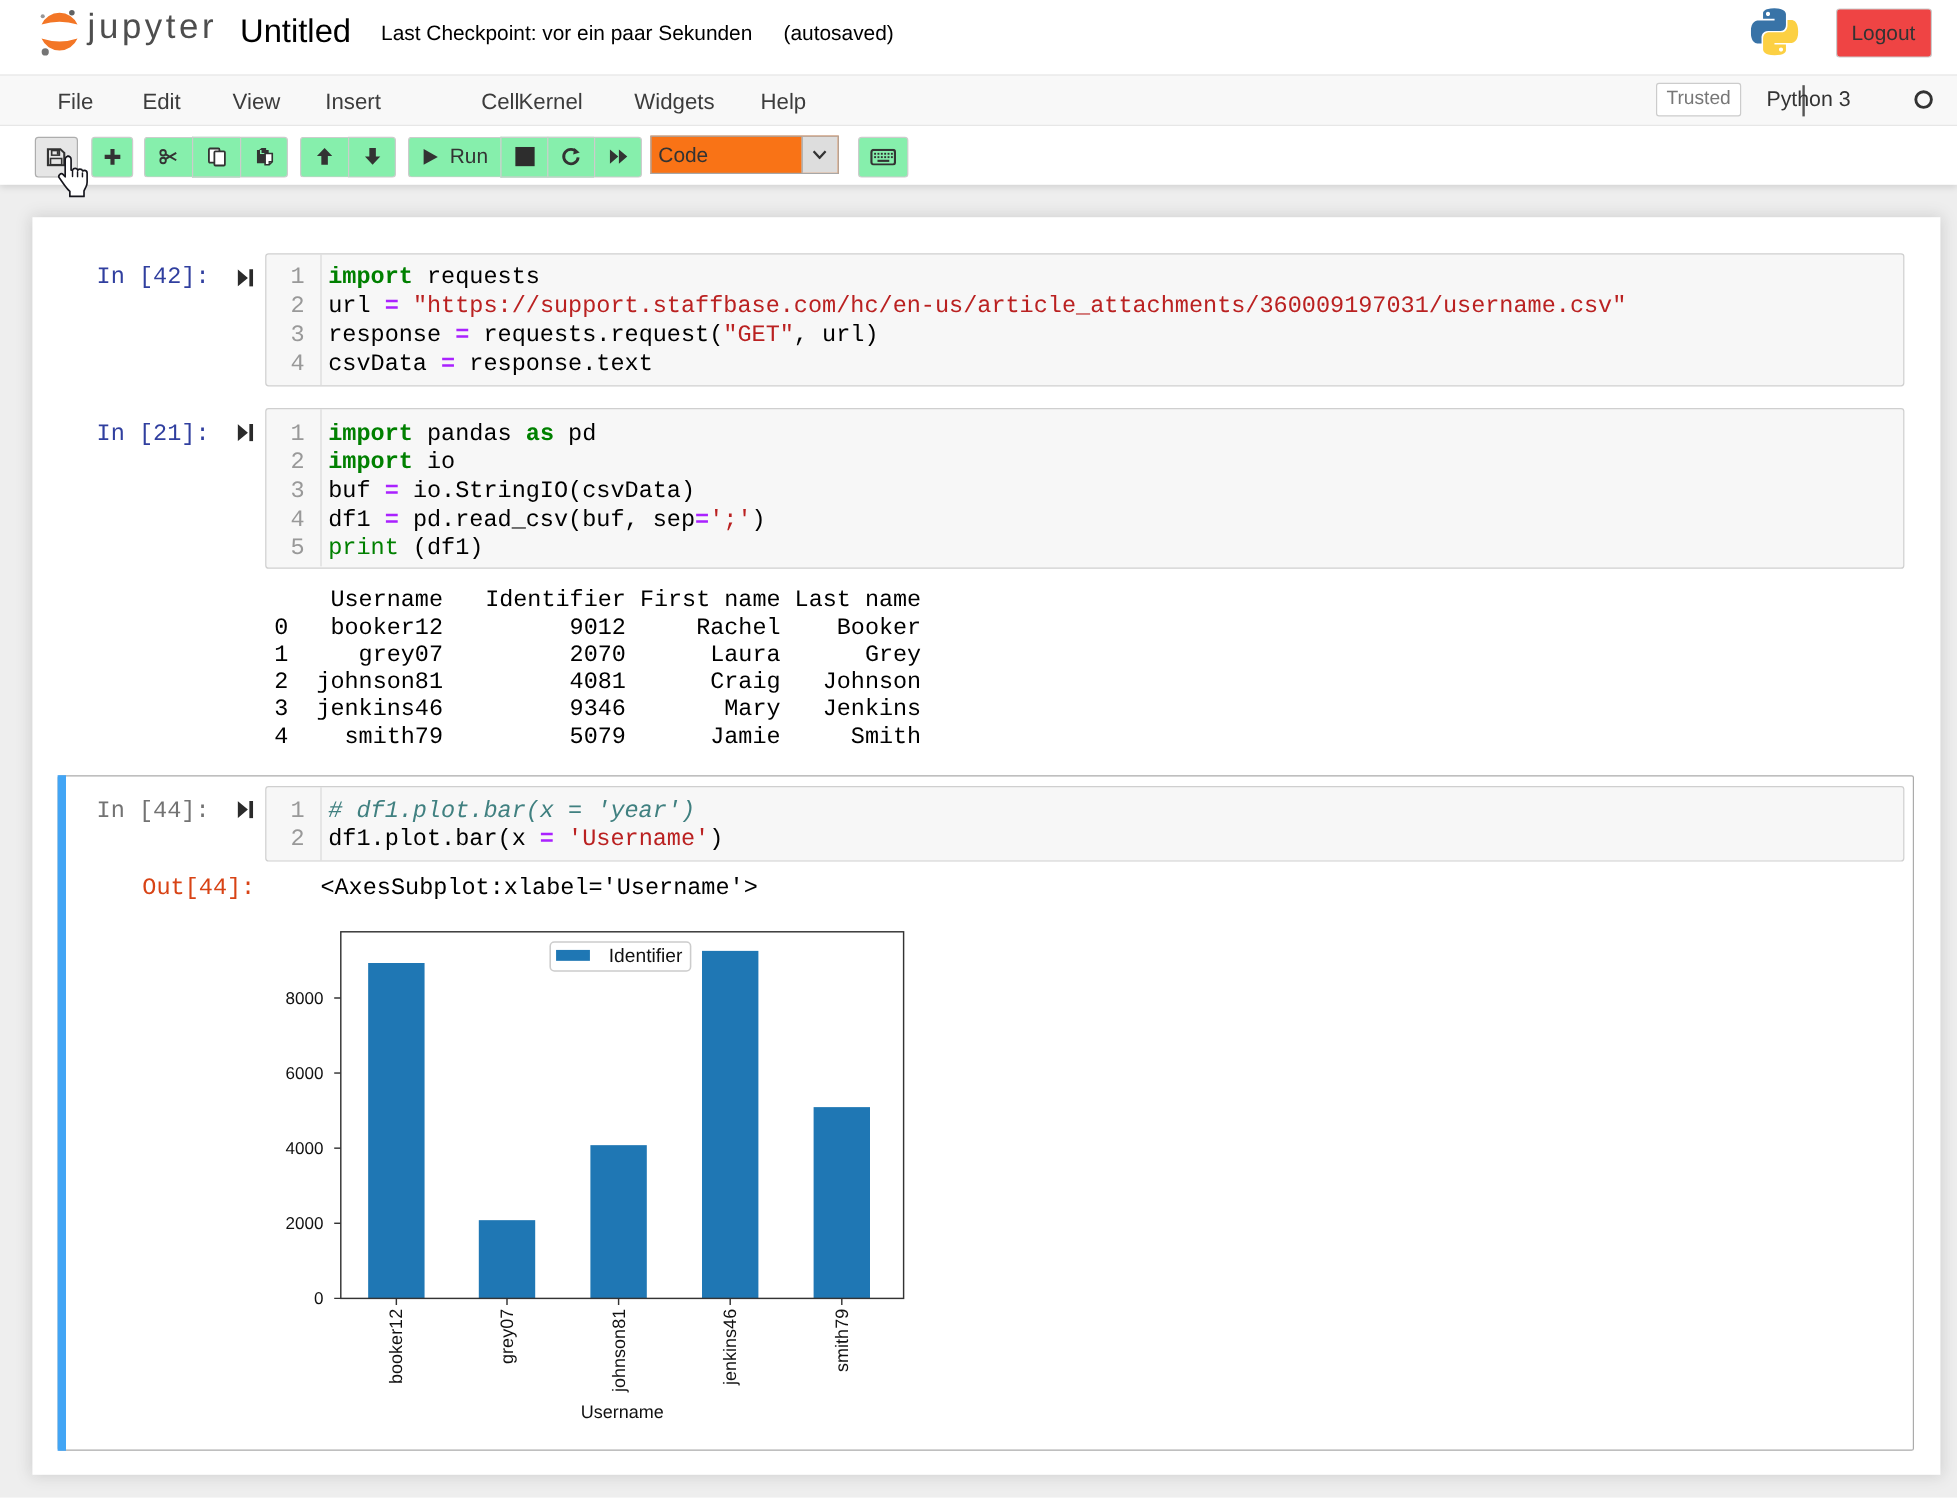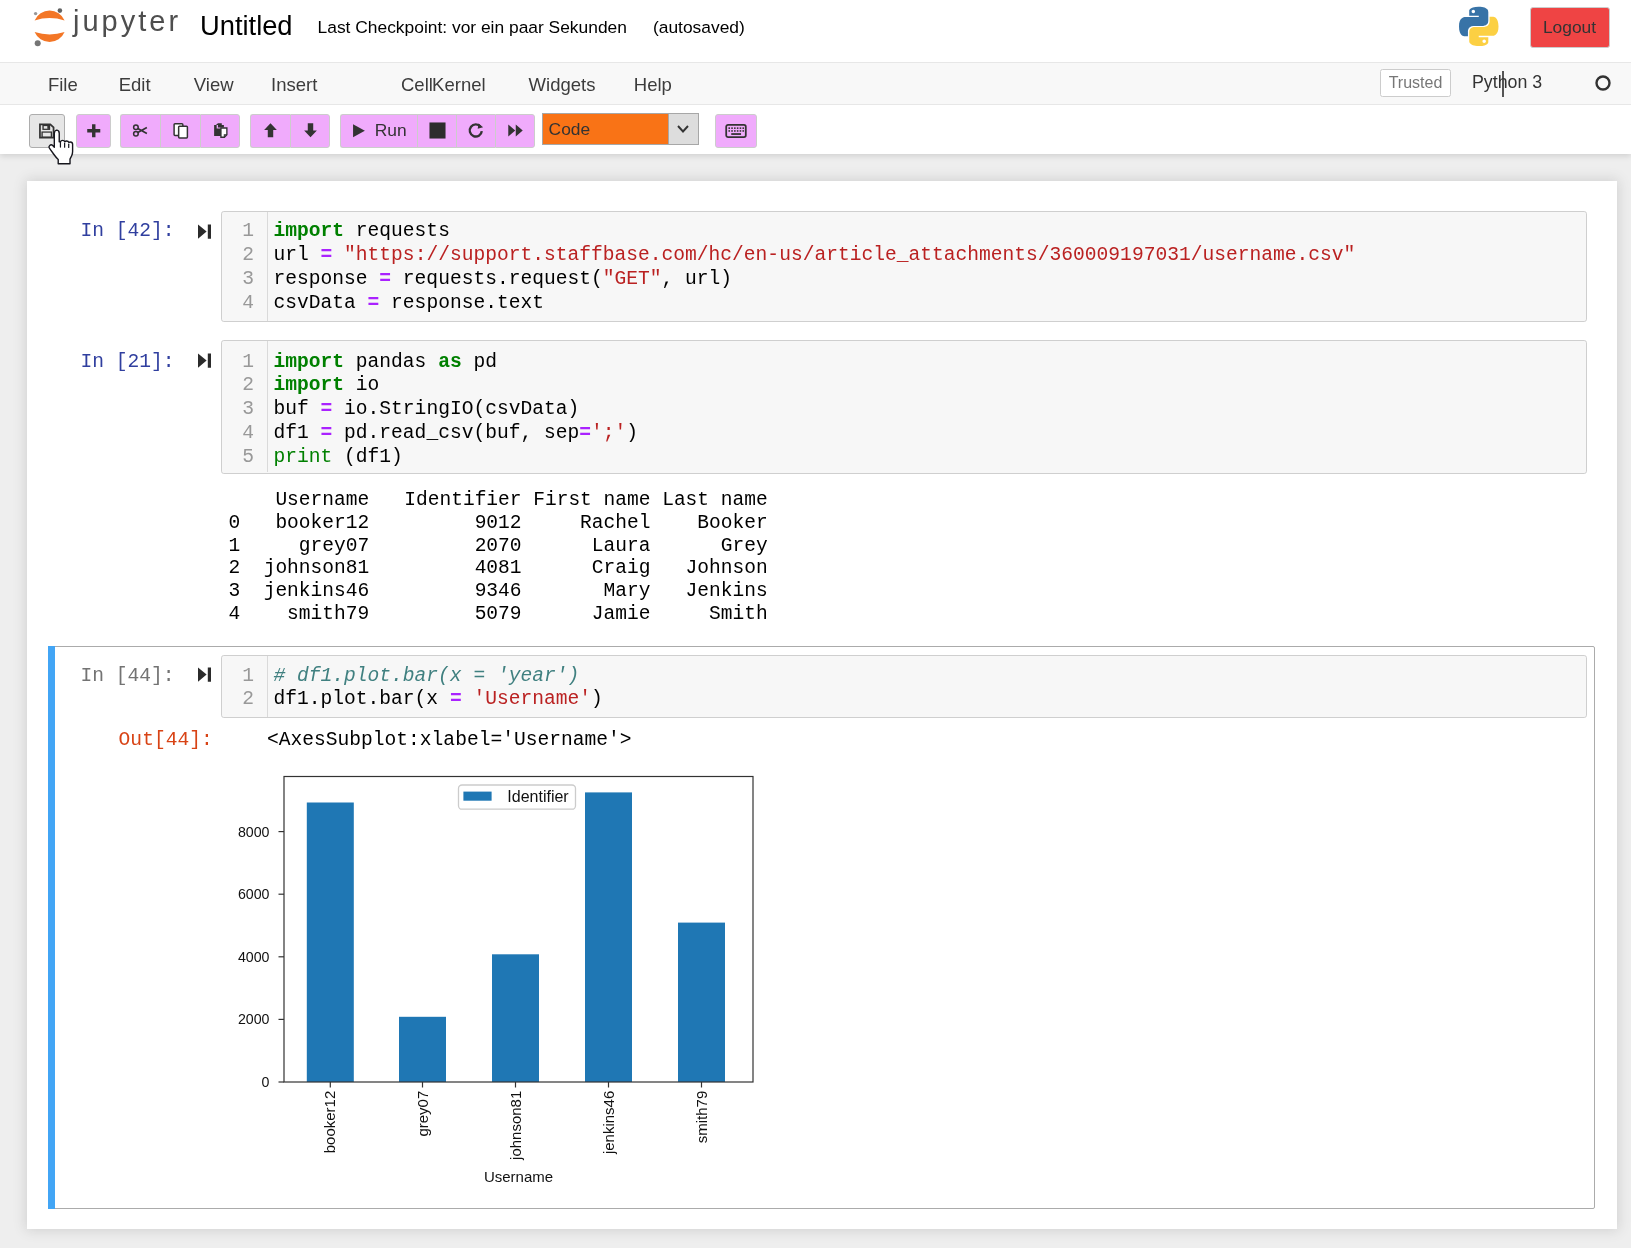--- a/index.html
+++ b/index.html
@@ -5,21 +5,21 @@
   * { margin:0; padding:0; box-sizing:border-box; }
   html,body { width:1631px; height:1248px; }
   body { font-family:"Liberation Sans", sans-serif; background:#eeeeee; position:relative; overflow:hidden; }
   .abs { position:absolute; }
   pre, .mono { font-family:"Liberation Mono", monospace; font-size:19.6px; line-height:23.8px; }
   .kw { color:#008000; font-weight:bold; }
   .bi { color:#008000; }
   .op { color:#AA22FF; font-weight:bold; }
   .st { color:#BA2121; }
   .cm { color:#408080; font-style:italic; }
-  .tbtn { position:absolute; top:114px; height:33.6px; background:#f0abfc; border:1.3px solid #cccccc; border-radius:3px; display:flex; align-items:center; justify-content:center; }
+  .tbtn { position:absolute; top:114px; height:33.6px; background:#86efac; border:1.3px solid #cccccc; border-radius:3px; display:flex; align-items:center; justify-content:center; }
   .grp { border-radius:0; border-right-width:0; }
   .grpl { border-radius:3px 0 0 3px; border-right-width:0; }
   
   .grpr { border-radius:0 3px 3px 0; border-right-width:1.3px; }
 </style>
 </head>
 <body>
 
 <div class="abs" style="left:0;top:0;width:1631px;height:154px;background:#fff;box-shadow:0 2px 6px rgba(0,0,0,0.13);"></div>
 

